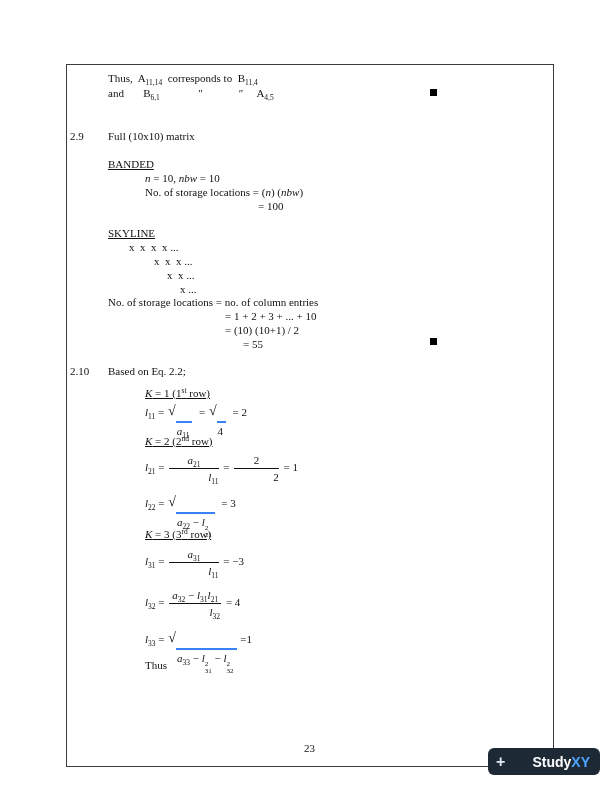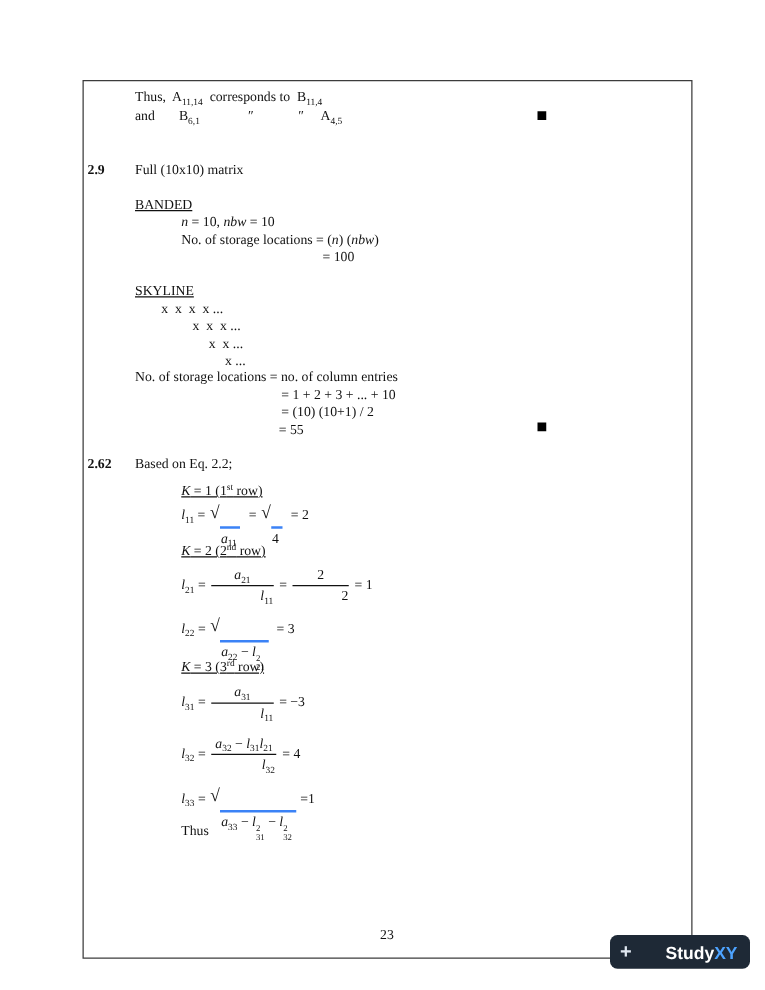--- a/index.html
+++ b/index.html
@@ -3,21 +3,21 @@
 <meta charset="utf-8">
 <style>
   html,body{margin:0;padding:0;}
   body{
     width:612px;height:792px;background:#ffffff;
     font-family:"Liberation Serif","DejaVu Serif",serif;color:#111;
   }
   .canvas{position:relative;width:612px;height:792px;background:#ffffff;overflow:hidden;}
   .frame{position:absolute;left:66px;top:64px;width:486px;height:701px;border:1px solid #3c3c3c;}
   .line{position:absolute;font-size:11px;line-height:14px;white-space:pre;}
-  .bold{font-weight:bold;}
+  .bold{font-weight:normal;}
   .uline{text-decoration:underline;font-family:Liberation Serif, serif;}
   sub,sup{font-size:7.5px;line-height:0;}
   sub{vertical-align:-3px;}
   sup{vertical-align:4px;}
   .qed{position:absolute;width:7px;height:7px;background:#000;}
   .frac{display:inline-block;vertical-align:middle;text-align:center;margin:0 2px;}
   .frac .num{display:block;border-bottom:1px solid #111;padding:0 3px 1px;}
   .frac .den{display:block;padding-top:1px;margin-left:39px;}
   .sqrt{display:inline-flex;align-items:flex-start;margin:0 1px;}
   .sqrt .rad{font-size:14px;line-height:13px;transform:translateY(-1px);}
@@ -53,24 +53,24 @@
 
   <div class="line uline" style="left:108px;top:226px">SKYLINE</div>
   <div class="line" style="left:129px;top:240px">x  x  x  x ...</div>
   <div class="line" style="left:154px;top:254px">x  x  x ...</div>
   <div class="line" style="left:167px;top:268px">x  x ...</div>
   <div class="line" style="left:180px;top:282px">x ...</div>
 
   <div class="line" style="left:108px;top:295px">No. of storage locations = no. of column entries</div>
   <div class="line" style="left:225px;top:309px">= 1 + 2 + 3 + ... + 10</div>
   <div class="line" style="left:225px;top:323px">= (10) (10+1) / 2</div>
-  <div class="line" style="left:223px;top:337px">= 55</div>
+  <div class="line" style="left:243px;top:337px">= 55</div>
   <div class="qed" style="left:430px;top:338px"></div>
 
-  <div class="line bold" style="left:70px;top:364px">2.62</div>
+  <div class="line bold" style="left:70px;top:364px">2.10</div>
   <div class="line" style="left:108px;top:364px">Based on Eq. 2.2;</div>
 
   <div class="line uline" style="left:145px;top:386px"><i>K</i> = 1 (1<sup>st</sup> row)</div>
   <div class="line" style="left:145px;top:405px"><i>l</i><sub>11</sub> = <span class="sqrt"><span class="rad">√</span><span class="radicand"><i>a</i><sub>11</sub></span></span>  = <span class="sqrt"><span class="rad">√</span><span class="radicand">4</span></span>  = 2</div>
 
   <div class="line uline" style="left:145px;top:434px"><i>K</i> = 2 (2<sup>nd</sup> row)</div>
   <div class="line" style="left:145px;top:453px"><i>l</i><sub>21</sub> = <span class="frac"><span class="num"><i>a</i><sub>21</sub></span><span class="den"><i>l</i><sub>11</sub></span></span> = <span class="frac"><span class="num">2</span><span class="den">2</span></span> = 1</div>
   <div class="line" style="left:145px;top:496px"><i>l</i><sub>22</sub> = <span class="sqrt"><span class="rad">√</span><span class="radicand"><i>a</i><sub>22</sub> − <i>l</i><span class="ss"><span>2</span><span>21</span></span></span></span>  = 3</div>
 
   <div class="line uline" style="left:145px;top:527px"><i>K</i> = 3 (3<sup>rd</sup> row)</div>

